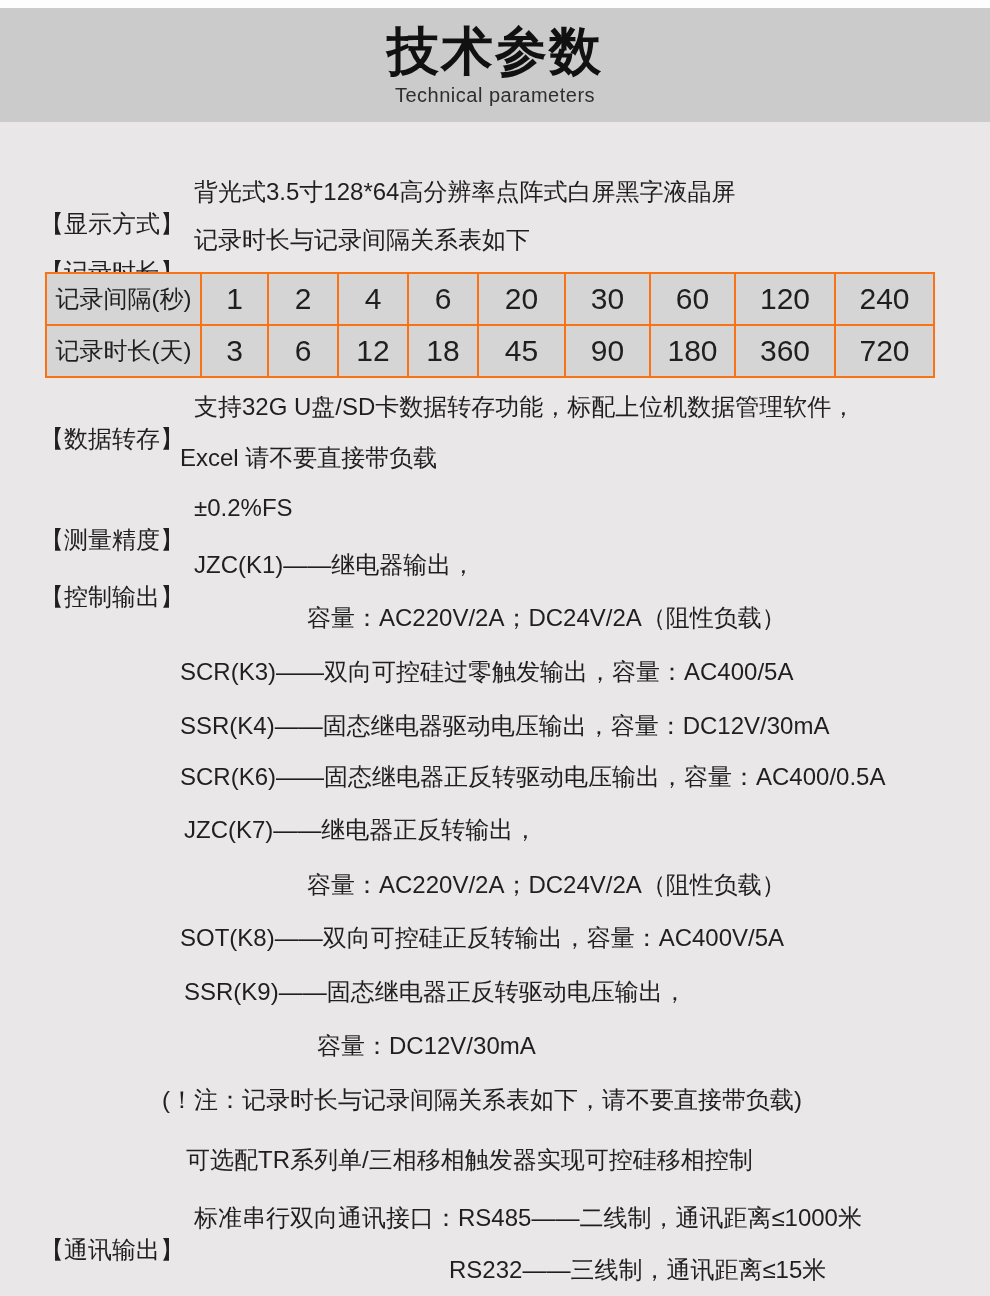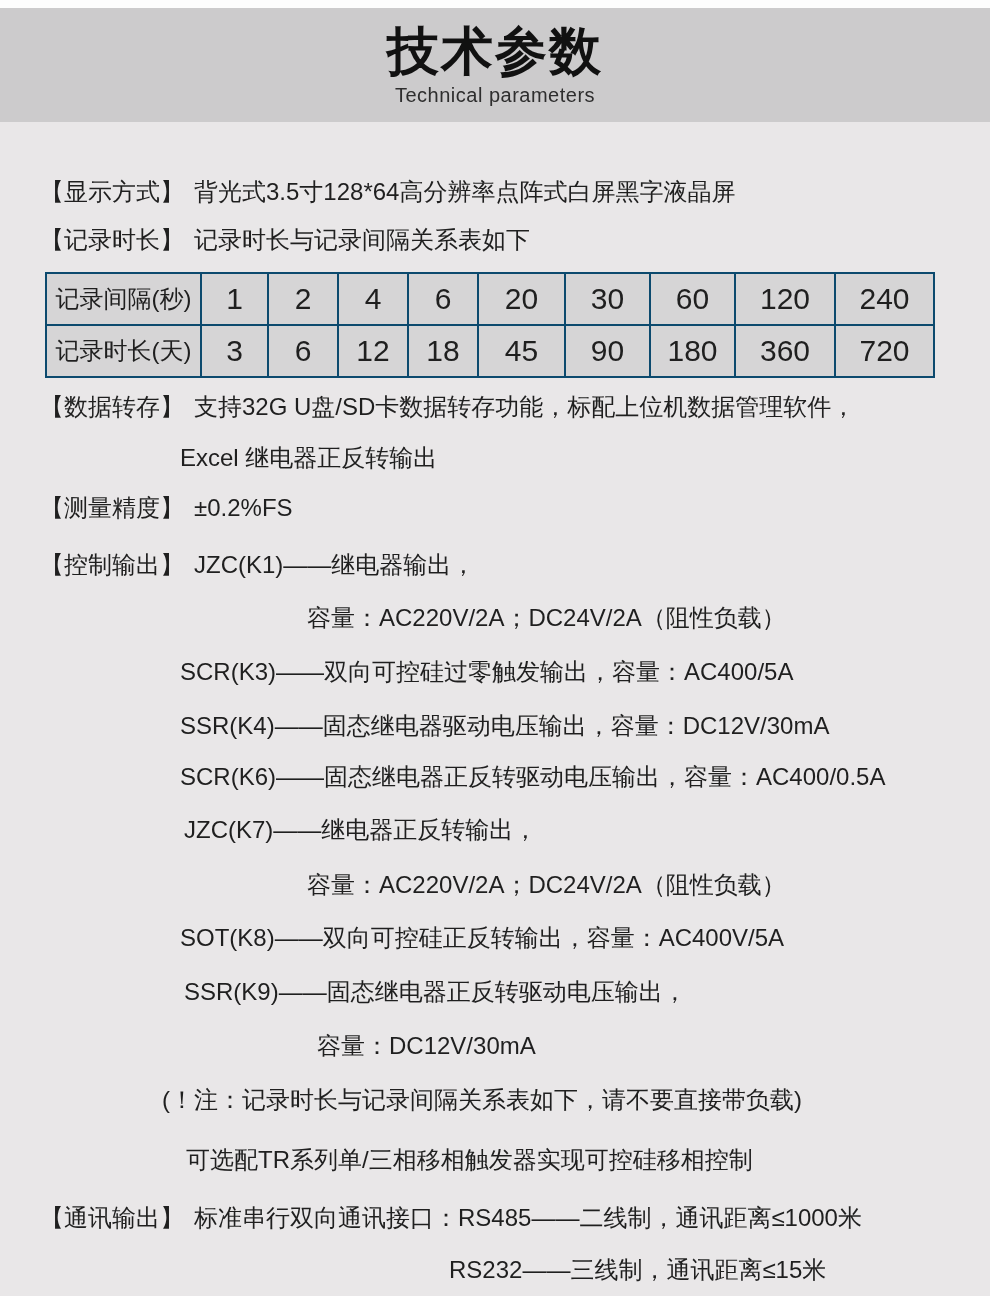--- a/index.html
+++ b/index.html
@@ -24,29 +24,29 @@
     font-size:52px;font-weight:900;letter-spacing:2px;color:#111;line-height:1.1;
   }
   .subtitle{
     font-size:20px;font-weight:400;color:#2e2e2e;letter-spacing:0.5px;margin-top:4px;
   }
   .line{
     position:absolute;left:40px;
     font-size:24px;line-height:24px;font-weight:500;
     white-space:nowrap;
   }
-  .label-line .label{display:inline-block;}
+  .label-line .label{display:inline-block;margin-top:32px;}
   .label-line .text{position:absolute;left:154px;top:0;white-space:nowrap;}
   .rec-table{
     position:absolute;left:45px;top:272px;width:888px;
     border-collapse:collapse;table-layout:fixed;
     background:#d6d5d6;
   }
   .rec-table td{
-    border:2px solid #0c4a6e;
+    border:2px solid #f97316;
     height:50px;padding:0;
     text-align:center;vertical-align:middle;
     font-size:30px;font-weight:500;color:#1f1f1f;
   }
   .rec-table td.rowhead{
     font-size:24px;text-align:center;
   }
 </style>
 </head>
 <body>
@@ -109,21 +109,21 @@
         <td>720</td>
       </tr>
     </tbody>
   </table>
 
   <div class="line label-line" style="top:395px">
     <span class="label">【数据转存】</span>
     <span class="text">支持32G U盘/SD卡数据转存功能，标配上位机数据管理软件，</span>
   </div>
 
-  <div class="line" style="left:180px;top:446px">Excel 继电器正反转输出</div>
+  <div class="line" style="left:180px;top:446px">Excel 请不要直接带负载</div>
 
   <div class="line label-line" style="top:496px">
     <span class="label">【测量精度】</span>
     <span class="text">±0.2%FS</span>
   </div>
 
   <div class="line label-line" style="top:553px">
     <span class="label">【控制输出】</span>
     <span class="text">JZC(K1)——继电器输出，</span>
   </div>

